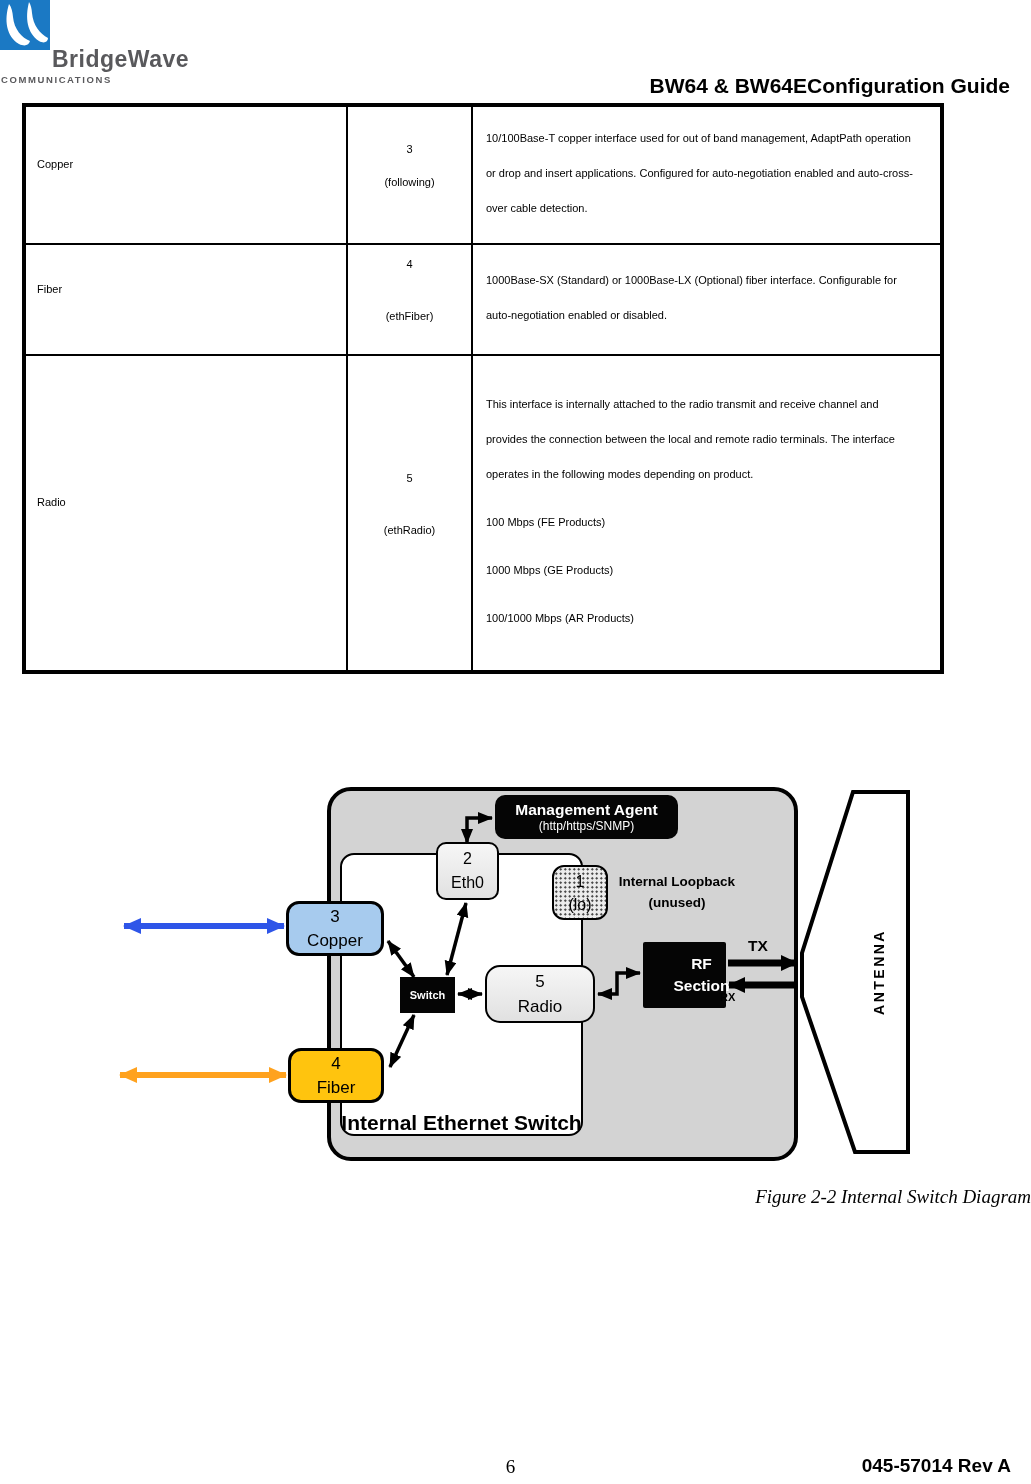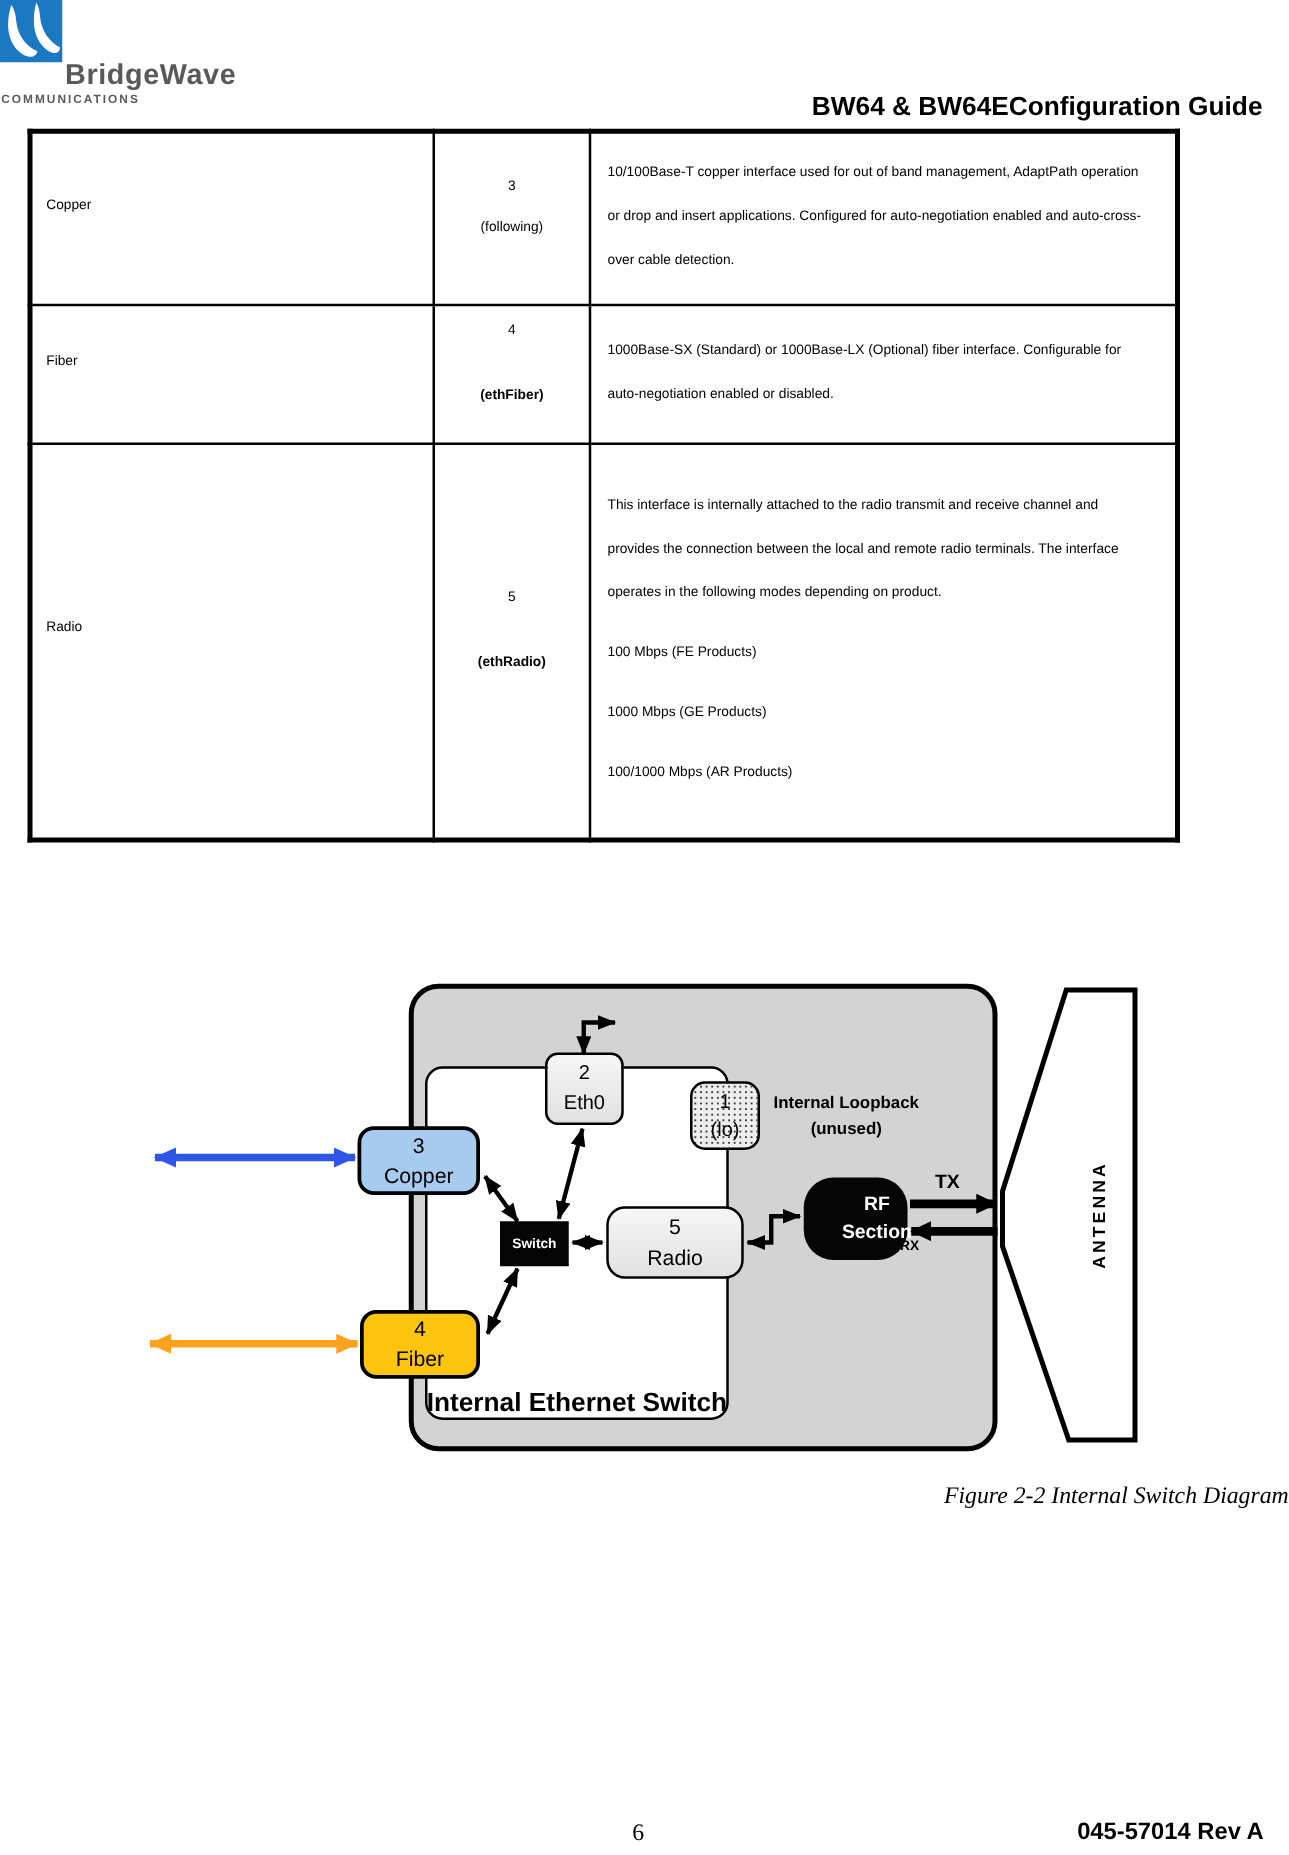--- a/index.html
+++ b/index.html
@@ -24,21 +24,21 @@
     border-collapse:collapse; table-layout:fixed;
   }
   table.ports td { border:2.5px solid #000; font-size:11px; vertical-align:middle; }
   table.ports { border:4px solid #000; }
   td.c-name  { width:323px; padding-left:11px; padding-bottom:22px; }
   td.c-port  { width:125px; text-align:center; padding-bottom:18px; line-height:33px; }
   td.c-desc  { width:470px; padding:4px 26px 8px 13px; line-height:35px; vertical-align:top; }
   .row-copper { height:139px; }
   .row-fiber  { height:111px; }
   .row-radio  { height:317px; }
-  .port-gap { margin-top:19px;font-weight:bold; }
+  .port-gap { margin-top:19px; }
   .desc-p + .desc-p { margin-top:13px; }
 
   
   .diagram { left:0; top:787px; width:1031px; height:380px; }
   .gray-box { left:327px; top:0; width:471px; height:374px; background:#d3d3d3;
               border:4px solid #000; border-radius:24px; z-index:1; }
   .white-box { left:340px; top:66px; width:243px; height:283px; background:#fff;
                border:2.5px solid #000; border-radius:14px; z-index:2; }
   .ies-label { left:340px; top:324px; width:243px; text-align:center;
                font-weight:bold; font-size:21px; z-index:6; }
@@ -60,21 +60,21 @@
                    font-weight:bold; font-size:13.5px; line-height:21px; z-index:3; }
   .copper-box { left:286px; top:114px; width:98px; height:55px; border:3px solid #000;
                 border-radius:13px; font-size:17px; line-height:24px; }
   .fiber-box { left:288px; top:261px; width:96px; height:55px; border:3px solid #000;
                border-radius:13px; font-size:17px; line-height:24px; }
   .switch-box { left:400px; top:190px; width:55px; height:36px; background:#050505;
                 color:#fff; font-weight:bold; font-size:11px; }
   .radio-box { left:485px; top:178px; width:110px; height:58px; border-radius:15px;
                font-size:17px; line-height:25px; }
   .rf-box { left:643px; top:155px; width:83px; height:66px; background:#050505;
-            border-radius:24px; color:#fff; font-weight:bold; font-size:15.5px; line-height:22px;padding-left:34px; }
+            border-radius:2px; color:#fff; font-weight:bold; font-size:15.5px; line-height:22px;padding-left:34px; }
   .tx-label { left:748px; top:150px; font-weight:bold; font-size:15.5px; z-index:6; }
   .rx-label { left:720px; top:204px; font-weight:bold; font-size:11px; z-index:6; }
   .ext-label { text-align:center; font-weight:bold; font-size:15.5px; line-height:22px; z-index:6; }
   .ext-copper { left:107px; top:85px; width:200px; }
   .ext-fiber  { left:100px; top:243px; width:200px; }
   .antenna-svg { left:795px; top:0; z-index:1; }
   .antenna-label { left:821px; top:175px; width:120px; height:20px; text-align:center;
                    font-weight:bold; font-size:14px; letter-spacing:2.5px;
                    transform:rotate(-90deg); z-index:4; }
   svg.connectors { position:absolute; left:0; top:0; width:1031px; height:380px;
@@ -145,20 +145,24 @@
   <div class="abs gray-box" style="background: rgb(211, 211, 211);"></div>
 
   <svg class="abs antenna-svg" width="120" height="372" viewBox="0 0 120 372">
     <polygon points="58,5 113,5 113,365 60,365 7,210 7,166" fill="#ffffff" stroke="#000000" stroke-width="4"></polygon>
   </svg>
   <div class="abs antenna-label">ANTENNA</div>
 
   <div class="abs white-box"></div>
   <div class="abs ies-label">Internal Ethernet Switch</div>
 
+  <div class="abs node ma-box">
+    <div class="ma-l1">Management Agent</div>
+    <div class="ma-l2">(http/https/SNMP)</div>
+  </div>
 
   <div class="abs node gradbox eth0-box">
     <div>2</div>
     <div>Eth0</div>
   </div>
 
   <div class="abs node lo-box">
     <div>1</div>
     <div>(lo)</div>
   </div>

